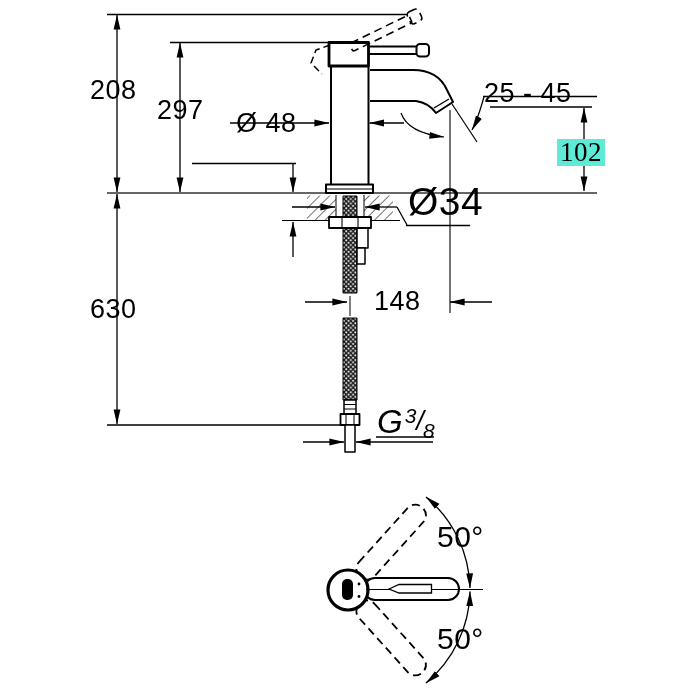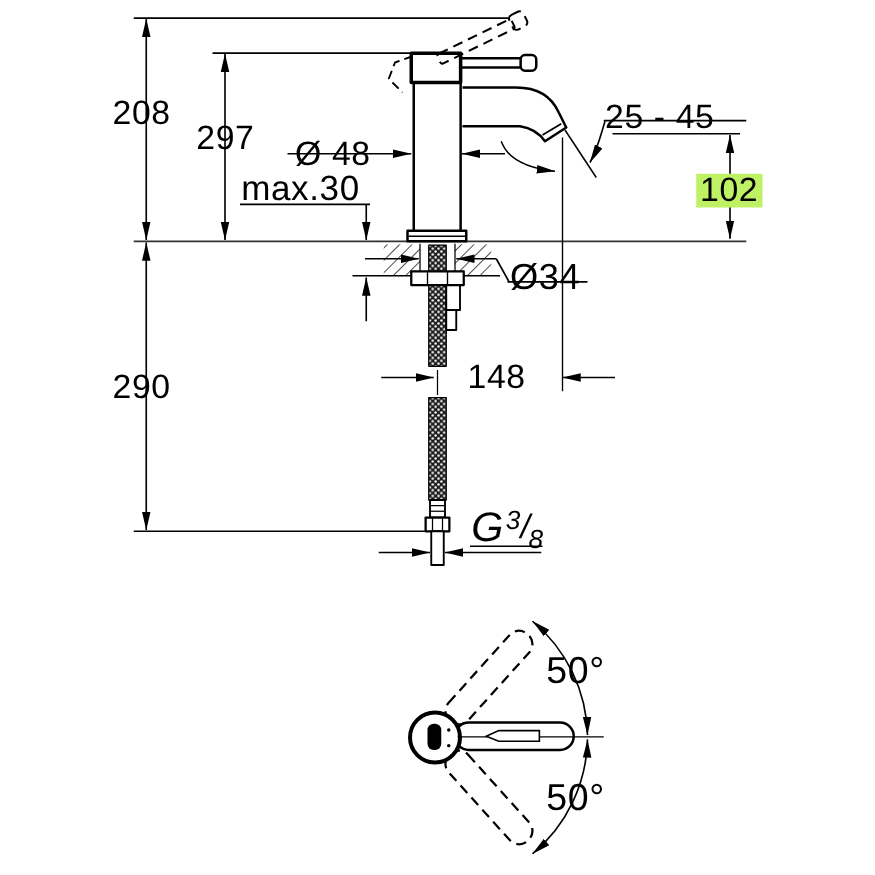--- a/index.html
+++ b/index.html
@@ -3,21 +3,21 @@
 <meta charset="utf-8">
 <style>
   html,body{margin:0;padding:0;background:#fff;}
   #stage{
     position:relative;width:700px;height:700px;background:#ffffff;overflow:hidden;
     font-family:"Liberation Sans",sans-serif;color:#000;
   }
   #stage svg{position:absolute;left:0;top:0;}
   .lbl{position:absolute;line-height:1;white-space:nowrap;color:#000;letter-spacing:.5px;}
   .dim{font-size:27px;}
-  .onLine{background:#bef264;padding:0 3px;}
+  .onLine{background:#5eead4;padding:0 3px;font-family:Liberation Serif, serif;}
   .thread{font-size:33px;letter-spacing:0;}
   .thread .sup{font-size:21px;position:relative;top:-10px;left:2px;}
   .thread .slash{font-size:27px;position:relative;top:-3px;left:2px;}
   .thread .sub{font-size:21px;position:relative;top:5px;left:1px;}
 </style>
 </head>
 <body>
 
 <div id="stage">
 
@@ -160,25 +160,24 @@
     <path stroke-width="1.3" fill="#fff" d="M389,589 L399,584.5 H431.5 V593 H399 Z"></path>
 
     <path stroke-width="1.3" d="M426,497 A122,122 0 0 1 470,588" marker-start="url(#ah)" marker-end="url(#ah)"></path>
     <path stroke-width="1.3" d="M470,591.5 A122,122 0 0 1 426,683" marker-start="url(#ah)" marker-end="url(#ah)"></path>
   </g>
 </svg>
 
 <div class="lbl dim" style="left:90px;top:77px;">208</div>
 <div class="lbl dim" style="left:157px;top:97px;">297</div>
 <div class="lbl dim" style="left:236px;top:110px;">Ø 48</div>
-<div class="lbl" style="left:193px;top:137px;font-size:28px;">max.30</div>
 <div class="lbl dim" style="left:484px;top:68px;margin-top:12px;">25 - 45</div>
 <div class="lbl dim onLine" style="left:557px;top:139px;">102</div>
-<div class="lbl" style="left:408px;top:208px;font-size:29px;">Ø34</div>
-<div class="lbl dim" style="left:90px;top:296px;">290</div>
+<div class="lbl" style="left:408px;top:182px;font-size:39px;">Ø34</div>
+<div class="lbl dim" style="left:90px;top:296px;">630</div>
 <div class="lbl dim" style="left:374px;top:288px;">148</div>
 
 <div class="lbl thread" style="left:377px;top:405px;font-style:italic;">
   <span>G</span><span class="sup">3</span><span class="slash">/</span><span class="sub">8</span>
 </div>
 
 <div class="lbl" style="left:437px;top:522px;font-size:30px;">50°</div>
 <div class="lbl" style="left:437px;top:624px;font-size:30px;">50°</div>
 
 </div>

